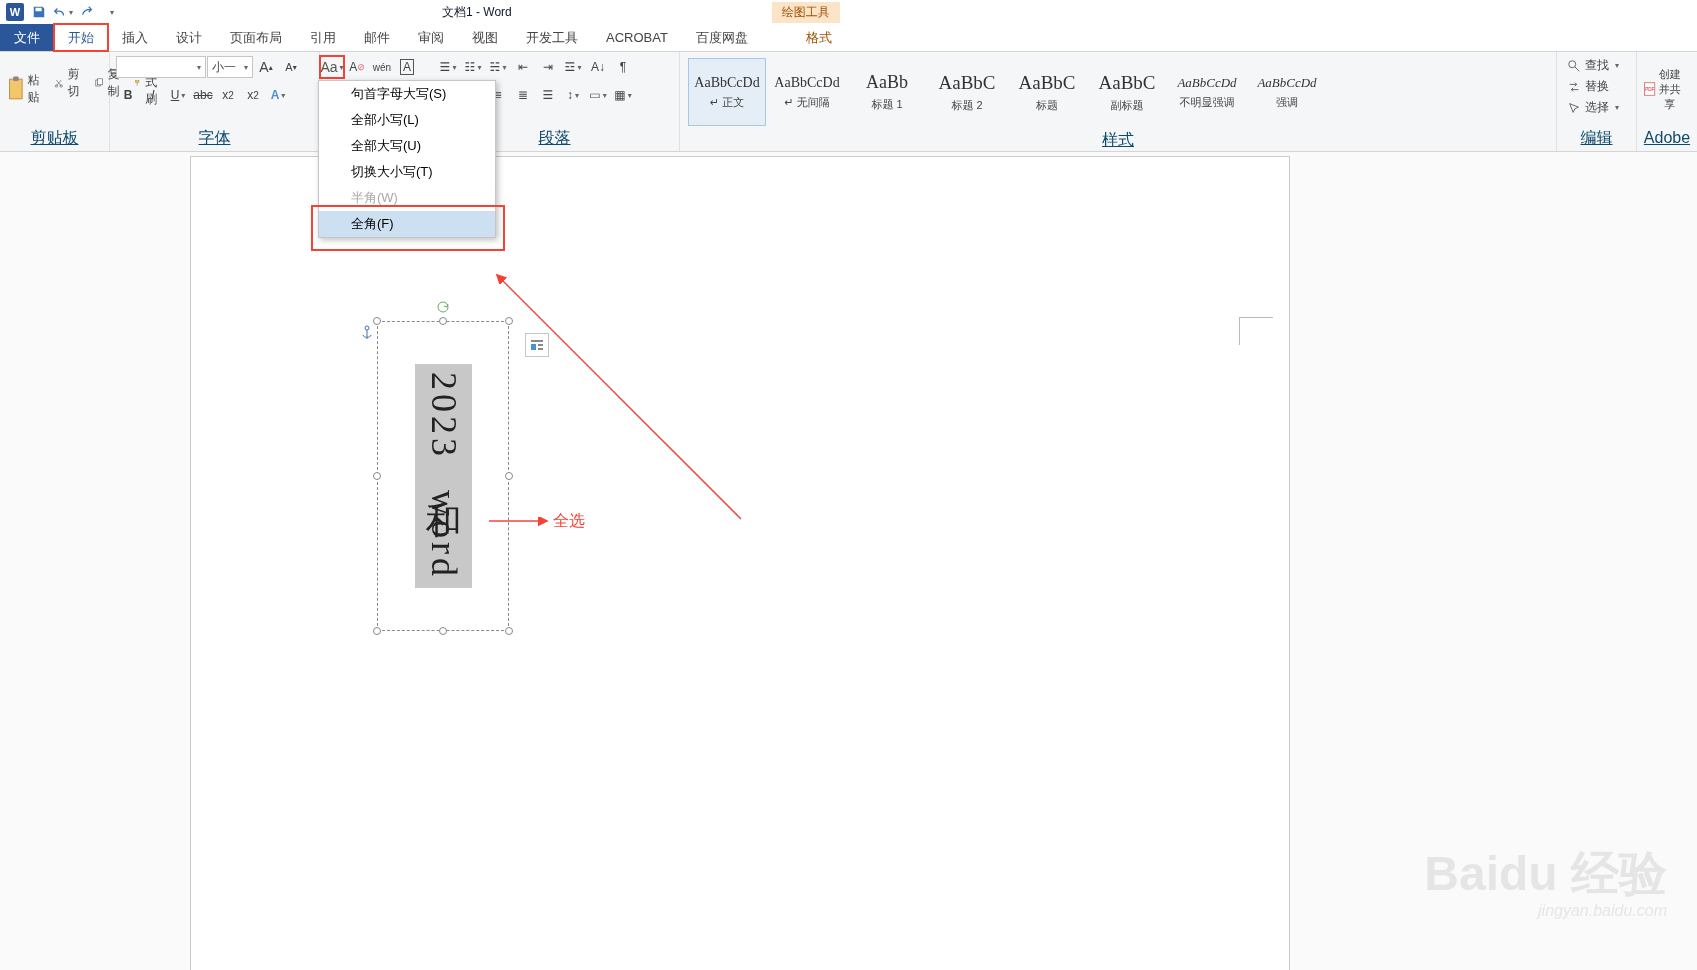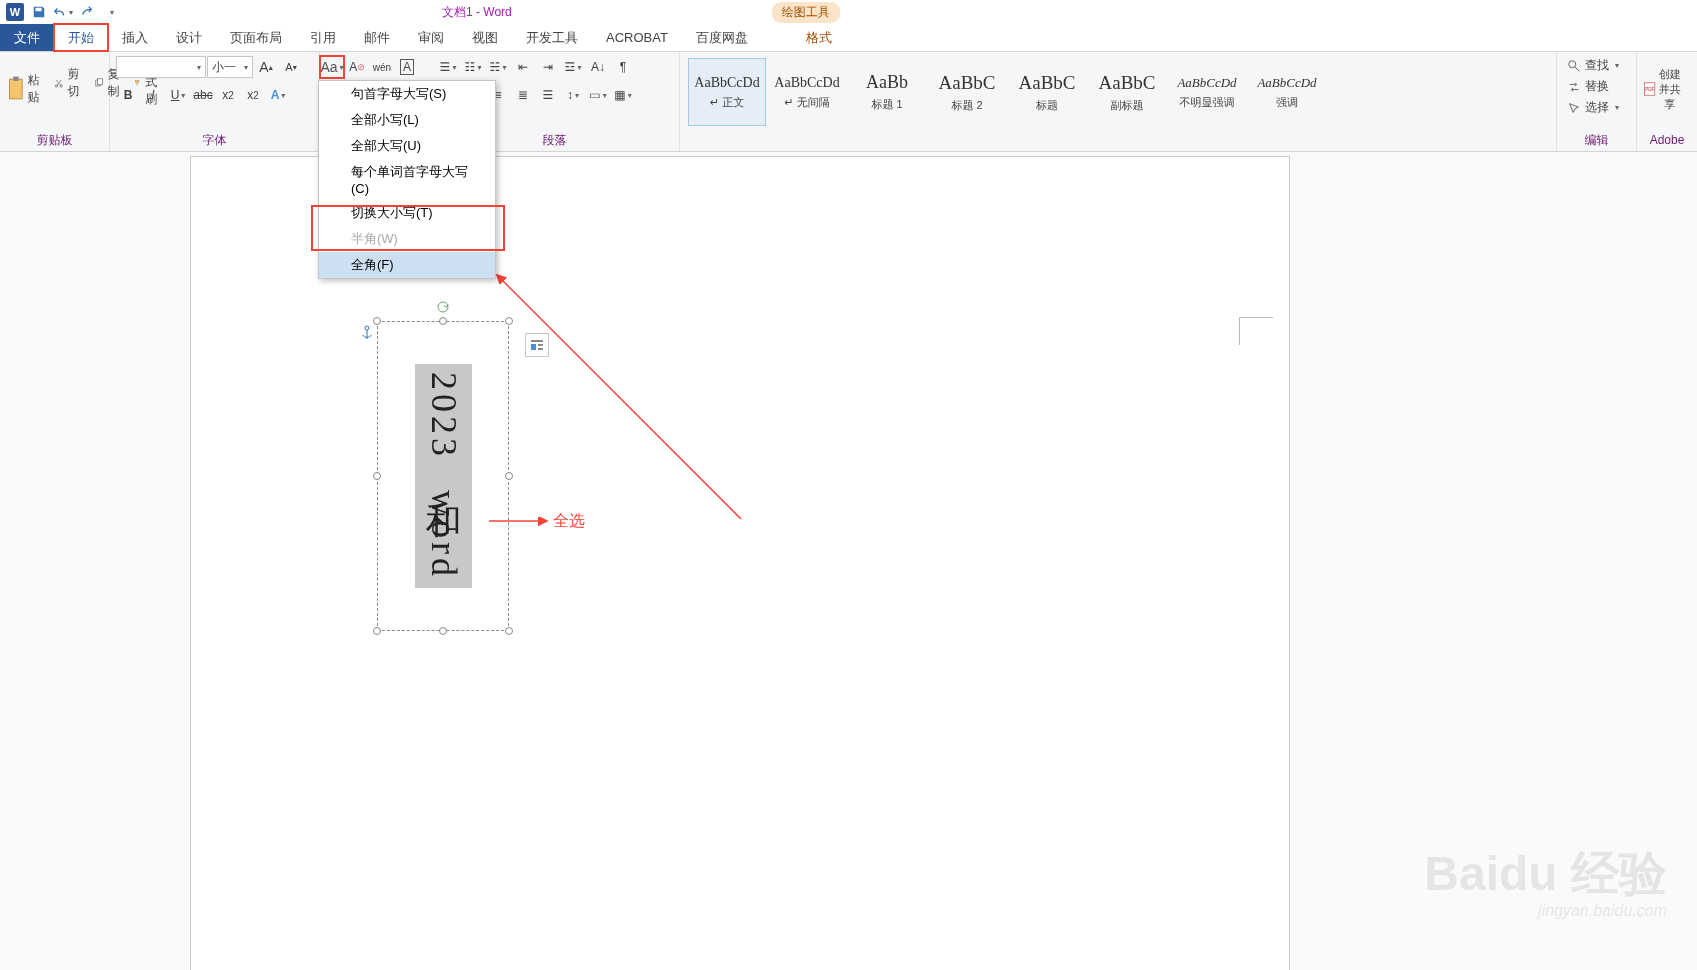--- a/index.html
+++ b/index.html
@@ -3,35 +3,35 @@
 <meta charset="utf-8">
 <style>
 * { margin:0; padding:0; box-sizing:border-box; font-family:"Microsoft YaHei","SimSun",sans-serif; }
 body { background:#fff; width:1697px; height:970px; overflow:hidden; position:relative; }
 
 
 .titlebar { height:24px; background:#fff; display:flex; align-items:center; font-size:12px; color:#444; }
 .titlebar .qat { display:flex; align-items:center; gap:2px; padding-left:4px; }
 .qat-btn { width:22px; height:20px; display:flex; align-items:center; justify-content:center; cursor:pointer; }
 .word-icon { width:18px; height:18px; background:#2b579a; color:#fff; display:flex; align-items:center; justify-content:center; font-size:11px; font-weight:bold; border-radius:2px; }
-.titlebar .docname { flex:0 0 auto; margin-left:320px; color:#a21caf; }
-.titlebar .ctx { margin-left:260px; color:#9e4f00; background:#fce4c8; padding:2px 10px;border-radius:9px; }
+.titlebar .docname { flex:0 0 auto; margin-left:320px; color:#0f172a; }
+.titlebar .ctx { margin-left:260px; color:#9e4f00; background:#fce4c8; padding:2px 10px; }
 
 
 .tabs { height:28px; background:#fff; display:flex; align-items:stretch; border-bottom:1px solid #d4d4d4; font-size:13px; }
 .tab { padding:0 14px; display:flex; align-items:center; cursor:pointer; color:#444; }
 .tab.file { background:#2b579a; color:#fff; }
 .tab.active { background:#fff; color:#2b579a; }
 .tab.ctx { margin-left:30px; color:#9e4f00; }
 .tab.highlighted { outline:2px solid #f44336; outline-offset:-1px; }
 
 
 .ribbon { height:100px; background:#f5f6f7; border-bottom:1px solid #d4d4d4; display:flex; align-items:stretch; font-size:12px; color:#444; position:relative; }
 .group { border-right:1px solid #e1e1e1; padding:4px 6px 2px; display:flex; flex-direction:column; justify-content:space-between; }
-.group-label { text-align:center; font-size:12px; color:#701a75; padding-top:2px; }
+.group-label { text-align:center; font-size:16px; color:#0c4a6e; padding-top:2px;text-decoration:underline; }
 .group-body { flex:1; display:flex; align-items:flex-start; }
 
 
 .clip-big { width:40px; height:66px; display:flex; align-items:center; justify-content:flex-start; cursor:pointer; }
 .clip-big svg { width:28px; height:34px; }
 .clip-small { display:flex; gap:2px; margin-left:4px; }
 .clip-item { display:flex; align-items:center; gap:4px; padding:1px 4px; cursor:pointer; }
 
 
 .font-row1, .font-row2 { display:flex; align-items:center; gap:1px; }
@@ -326,20 +326,21 @@
         </div>
         <div class="style-item">
           <div class="style-preview" style="font-size: 13px; font-style: italic;">AaBbCcDd</div>
           <div class="style-name">不明显强调</div>
         </div>
         <div class="style-item">
           <div class="style-preview" style="font-size: 13px; font-style: italic;">AaBbCcDd</div>
           <div class="style-name">强调</div>
         </div>
       </div>
+    <div class="group-label">样式</div>
   </div>
 
   <div class="group" style="width:80px">
     <div class="group-body">
       <div class="edit-col">
         <div class="edit-item">
             <svg width="14" height="14" viewBox="0 0 16 16">
               <circle cx="6" cy="6" r="4" fill="none" stroke="#555"></circle>
               <path d="M9 9l5 5" stroke="#555"></path>
             </svg>
@@ -375,21 +376,20 @@
       </div>
     </div>
     <div class="group-label">Adobe</div>
   </div>
 </div>
 
 <div class="dropdown">
   <div class="dd-item">句首字母大写(S)</div>
   <div class="dd-item">全部小写(L)</div>
   <div class="dd-item">全部大写(U)</div>
-  <div class="dd-item">每个单词首字母大写(C)</div>
   <div class="dd-item">切换大小写(T)</div>
   <div class="dd-item disabled">半角(W)</div>
   <div class="dd-item hov">全角(F)</div>
   <div class="dd-highlight-box"></div>
 </div>
 
 <div class="doc-bg">
   <div class="page">
     <div class="page-margin-corner"></div>
 

